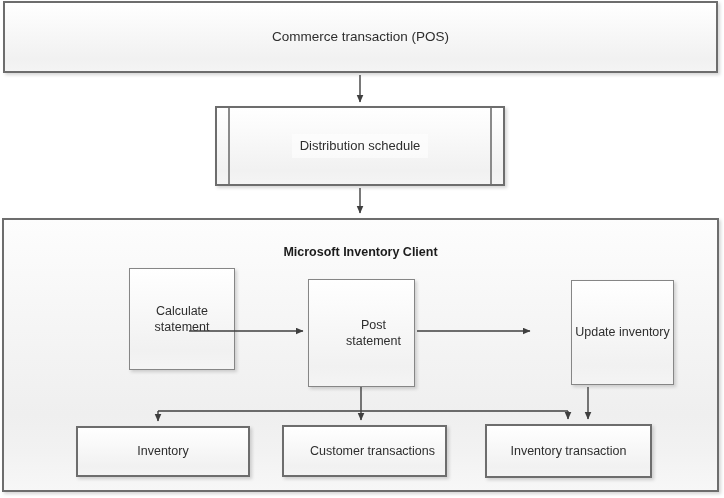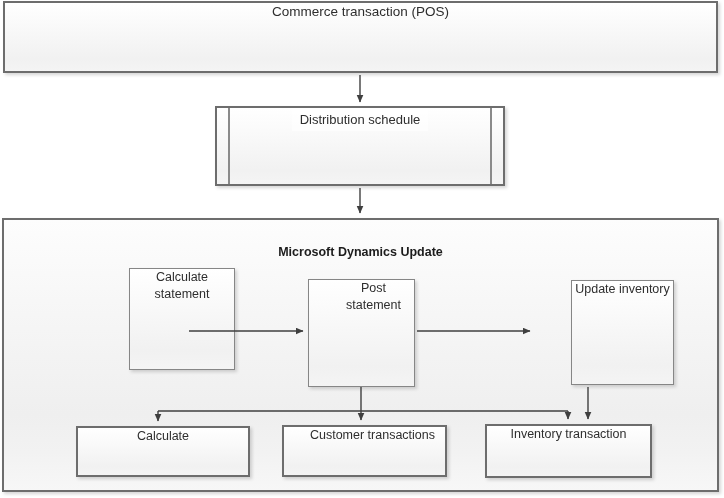--- a/index.html
+++ b/index.html
@@ -13,21 +13,21 @@
     position:relative;
     width:724px;height:498px;
     background:#ffffff;
     font-family:"Liberation Sans","DejaVu Sans",sans-serif;
     color:var(--text);
     overflow:hidden;
   }
   .shape{
     position:absolute;
     box-sizing:border-box;
-    display:flex;align-items:flex-start;justify-content:center;
+    display:flex;align-items:center;justify-content:center;
     text-align:center;
     background:linear-gradient(180deg,#ffffff 0%,#fafafa 30%,#f1f1f1 82%,#f4f4f4 100%);
     box-shadow:2px 2px 3px rgba(90,90,90,0.25);
   }
   .shape .label{line-height:1.32;}
   .node-commerce{
     left:3px;top:1px;width:715px;height:72px;
     border:2px solid var(--border);
     font-size:13.5px;
   }
@@ -88,35 +88,35 @@
     <span class="label">Commerce transaction (POS)</span>
   </div>
 
   <div class="shape node-distribution">
     <span class="sidebar-line left"></span>
     <span class="sidebar-line right"></span>
     <span class="label">Distribution schedule</span>
   </div>
 
   <div class="dynamics-container">
-    <div class="dynamics-title">Microsoft Dynamics Update</div>
+    <div class="dynamics-title">Microsoft Inventory Client</div>
   </div>
 
   <div class="shape process-box node-calculate">
     <span class="label">Calculate statement</span>
   </div>
   <div class="shape process-box node-post">
     <span class="label">Post statement</span>
   </div>
   <div class="shape process-box node-update">
     <span class="label">Update inventory</span>
   </div>
 
   <div class="shape result-box node-financials">
-    <span class="label">Calculate</span>
+    <span class="label">Inventory</span>
   </div>
   <div class="shape result-box node-customer">
     <span class="label">Customer transactions</span>
   </div>
   <div class="shape result-box node-inventory">
     <span class="label">Inventory transaction</span>
   </div>
 
   <svg class="connectors" xmlns="http://www.w3.org/2000/svg">
     <defs>

